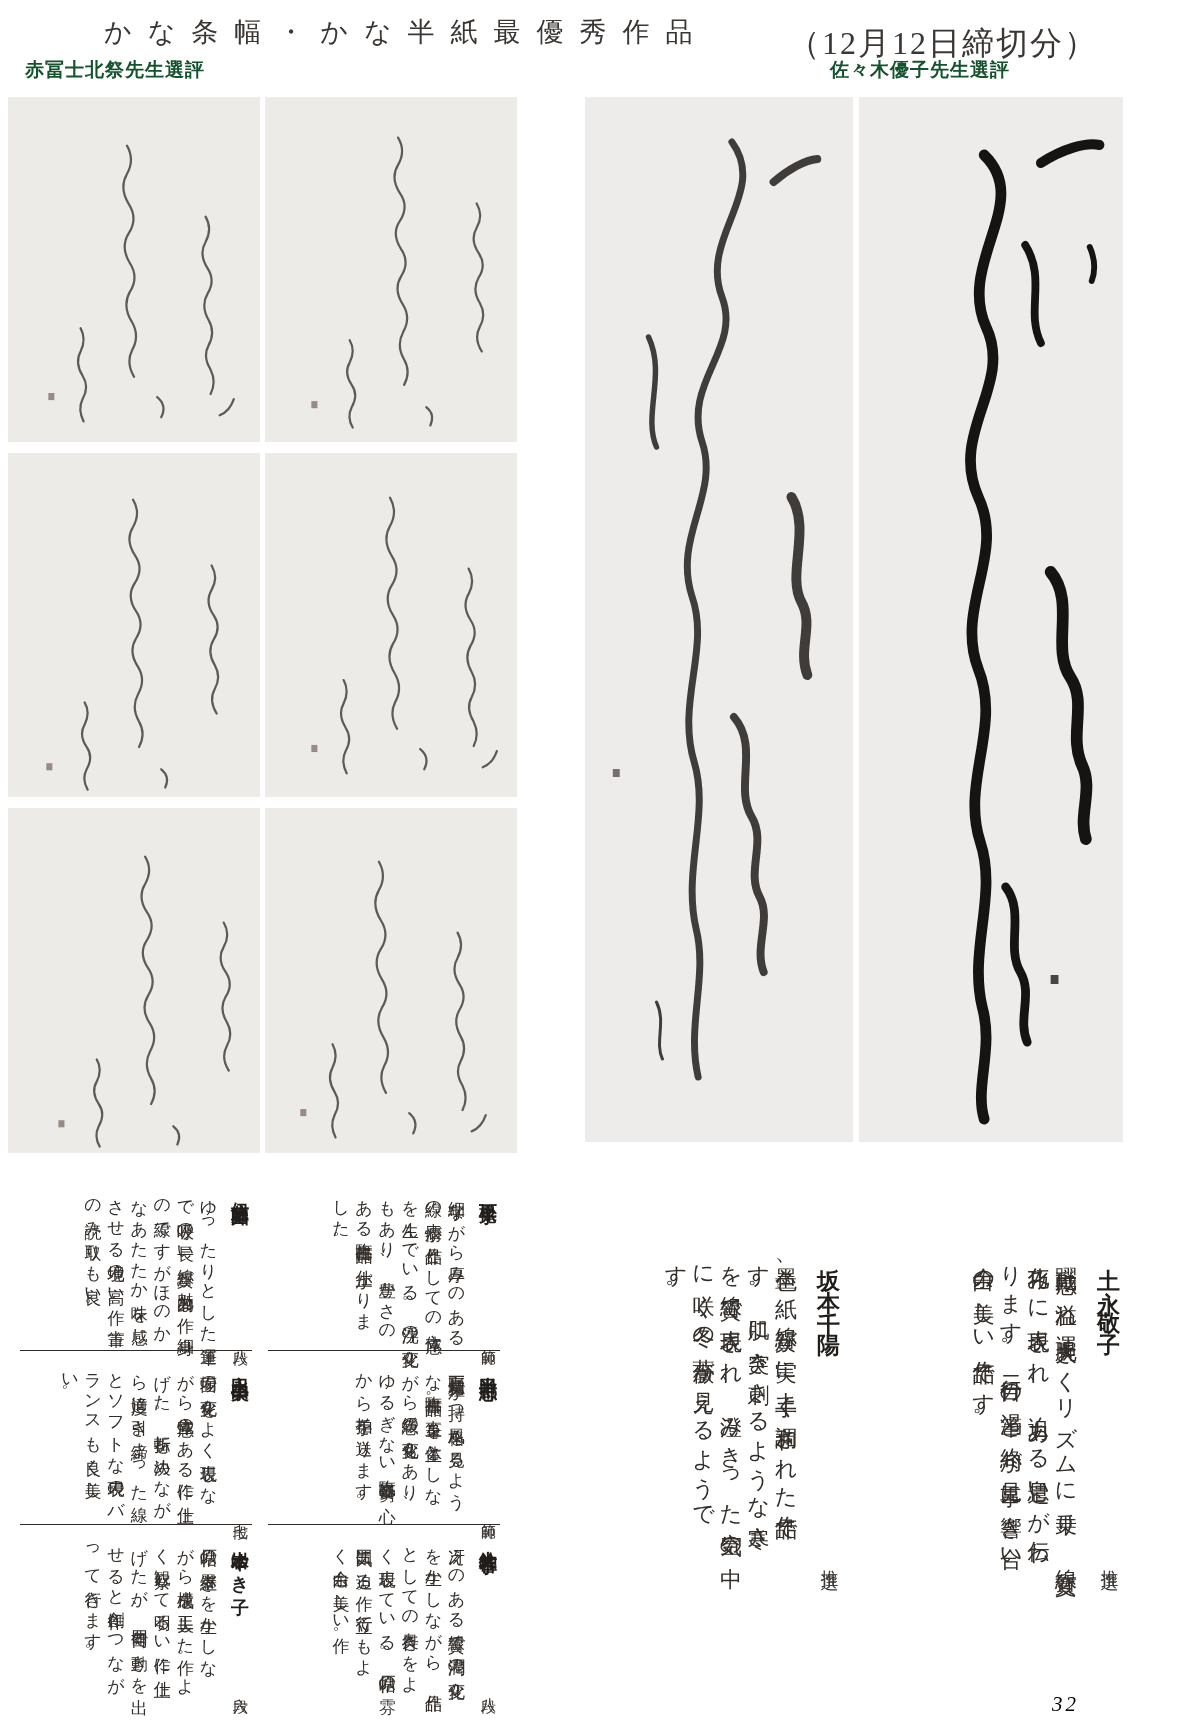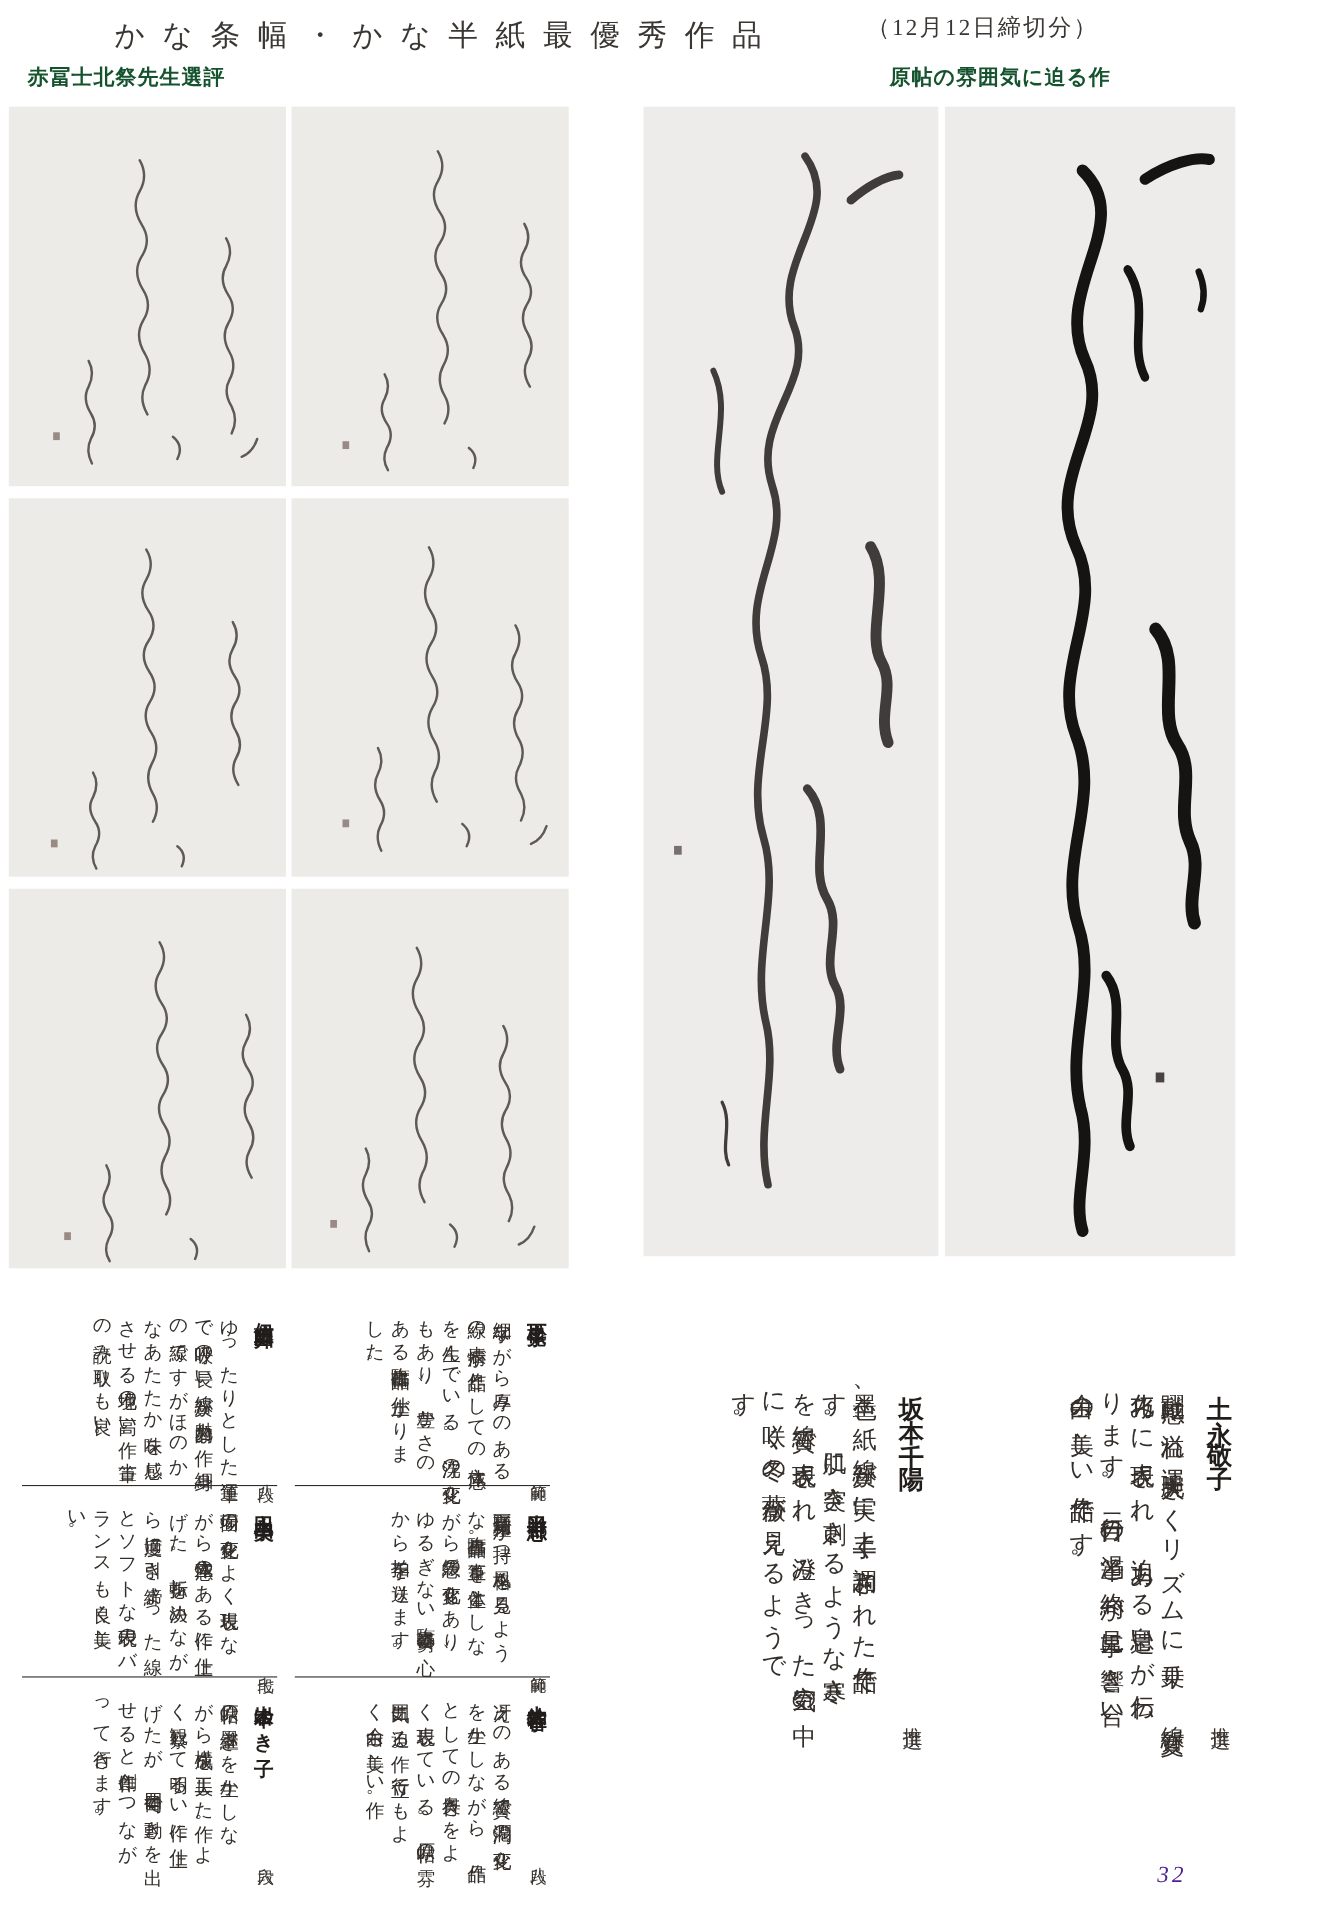--- a/index.html
+++ b/index.html
@@ -9,21 +9,21 @@
     overflow:hidden;
   }
   .abs{position:absolute;}
 
   
   .page-title{
     top:14px;left:104px;font-size:27px;letter-spacing:16px;
     color:#3a3633;font-weight:normal;white-space:nowrap;
   }
   .deadline-note{
-    top:11px;left:788px;font-size:21px;letter-spacing:2px;color:#3a3633;white-space:nowrap;text-align:right;
+    top:22px;left:788px;font-size:32px;letter-spacing:2px;color:#3a3633;white-space:nowrap;text-align:right;
   }
   .section-header{
     top:57px;font-size:19px;font-weight:bold;letter-spacing:1px;
     font-family:"Liberation Sans","DejaVu Sans",sans-serif;color:#14532d;white-space:nowrap;
   }
   .section-header.left{left:25px;}
   .section-header.right{right:190px;}
 
   
   .art-grid{
@@ -58,21 +58,21 @@
 
   .lblock{width:232px;height:152px;}
   .lblock .crit-head{margin-block-end:8px;}
   .lblock .crit-name{font-size:18px;letter-spacing:2px;}
   .lblock .crit-rank{font-size:15px;letter-spacing:1px;}
   .lblock .crit-body{font-size:17px;letter-spacing:1.5px;line-height:1.36;}
 
   .rule{position:absolute;height:1px;background:#2f2b28;width:232px;}
 
   .page-number{
-    left:1052px;top:1692px;font-size:21px;font-style:italic;letter-spacing:3px;color:#4c1d95;
+    left:1052px;top:1692px;font-size:21px;font-style:italic;letter-spacing:3px;color:#000000;
   }
   .defs-hidden{position:absolute;width:0;height:0;overflow:hidden;}
 </style>
 </head>
 <body>
 
 <svg class="defs-hidden" aria-hidden="true">
   <defs>
     <symbol id="kv-a" viewBox="0 0 250 340">
       <g fill="none" stroke="#5d5a57" stroke-width="2.2" stroke-linecap="round">
@@ -114,21 +114,21 @@
         <path stroke-width="9" d="M150,790 C170,815 150,850 165,875 C178,897 162,922 172,945"></path>
       </g>
       <rect x="196" y="878" width="8" height="9" fill="#4a4440"></rect>
     </symbol>
   </defs>
 </svg>
 
 <div class="abs page-title">かな条幅・かな半紙最優秀作品</div>
 <div class="abs deadline-note">（12月12日締切分）</div>
 <div class="abs section-header left">赤冨士北祭先生選評</div>
-<div class="abs section-header right">原帖の雰囲気に迫る作</div>
+<div class="abs section-header right">佐々木優子先生選評</div>
 
 <div class="abs art-grid">
   <div class="art-cell">
       <svg viewBox="0 0 250 340" preserveAspectRatio="none">
         <use href="#kv-a"></use>
       </svg>
     </div>
   <div class="art-cell">
       <svg viewBox="0 0 250 340" preserveAspectRatio="none">
         <use href="#kv-b"></use>

